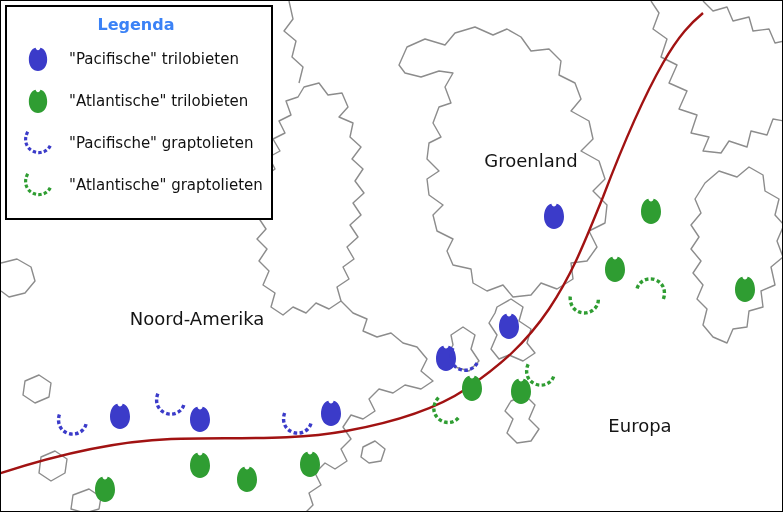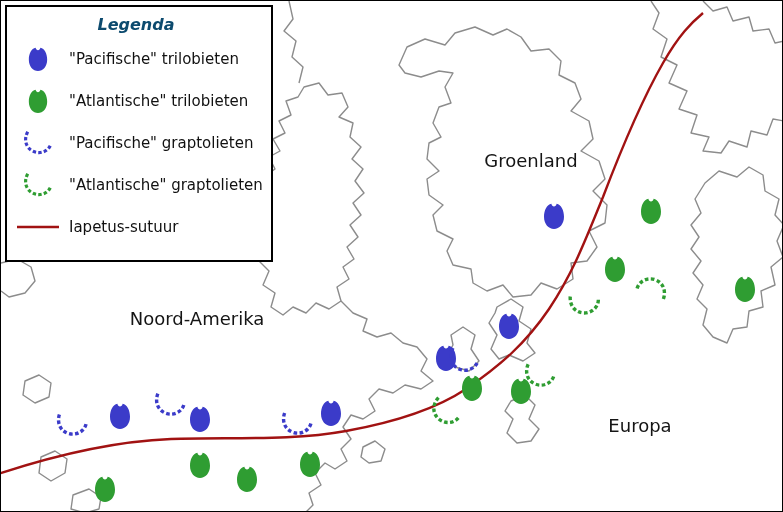--- a/index.html
+++ b/index.html
@@ -26,22 +26,21 @@
     background:#ffffff;
     border:2px solid #000;
     padding:6px 0 12px 0;
     z-index:2;
   }
   .legend-title{
     font-weight:bold;
     font-size:16px;
     text-align:center;
     margin:2px 6px 4px 0;
-    color:#0c4a6e;
-    font-style:italic;
+    color:#3b82f6;
   }
   .legend-row{
     display:flex;
     align-items:center;
     height:42px;
   }
   .legend-iconbox{
     width:62px;
     display:flex;
     justify-content:center;
@@ -148,23 +147,15 @@
 
     <div class="legend-row">
       <div class="legend-iconbox">
         <svg width="32" height="28" viewBox="-17 -12 34 30">
             <use href="#graptolite-shape" xlink:href="#graptolite-shape" fill="none" stroke="#2f9d32"></use>
           </svg>
       </div>
       <div class="legend-label">"Atlantische" graptolieten</div>
     </div>
 
-    <div class="legend-row">
-      <div class="legend-iconbox">
-        <svg width="46" height="8" viewBox="0 0 46 8">
-            <line x1="2" y1="4" x2="44" y2="4" stroke-width="2.6" stroke="#a11212"></line>
-          </svg>
-      </div>
-      <div class="legend-label">Iapetus-sutuur</div>
-    </div>
   </div>
 
 </div>
 
 </body></html>

